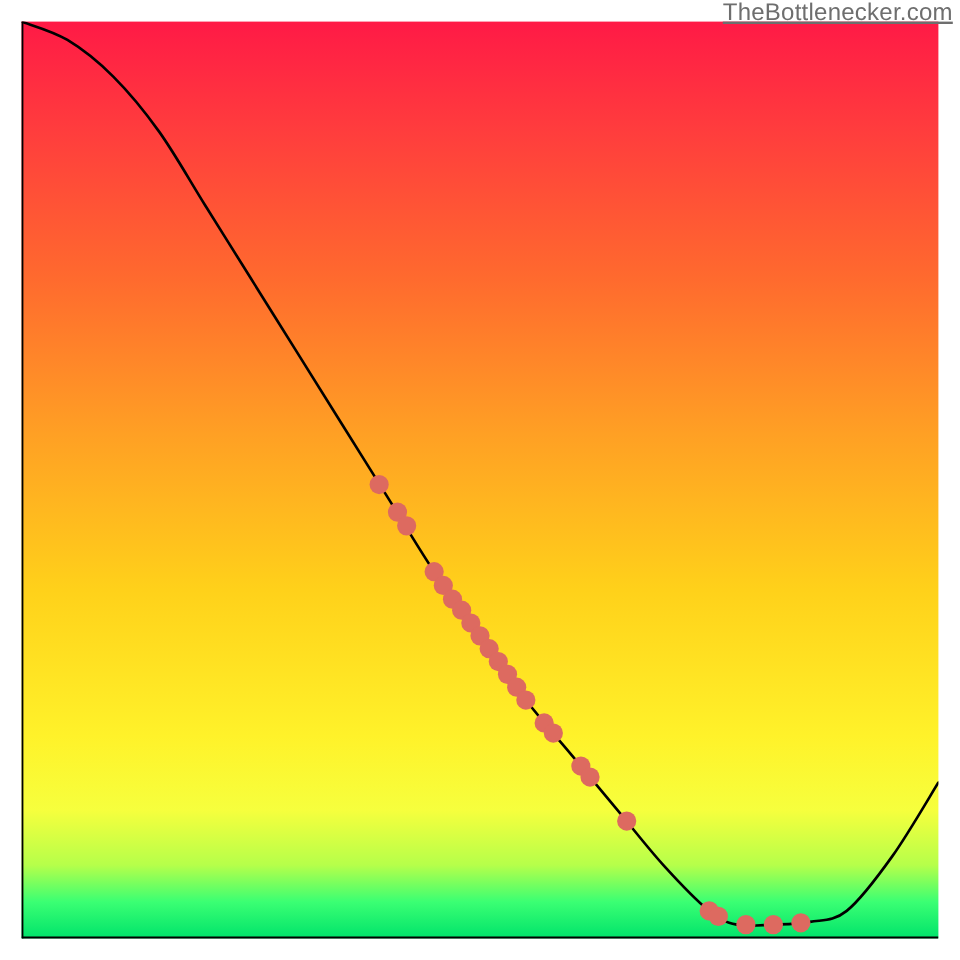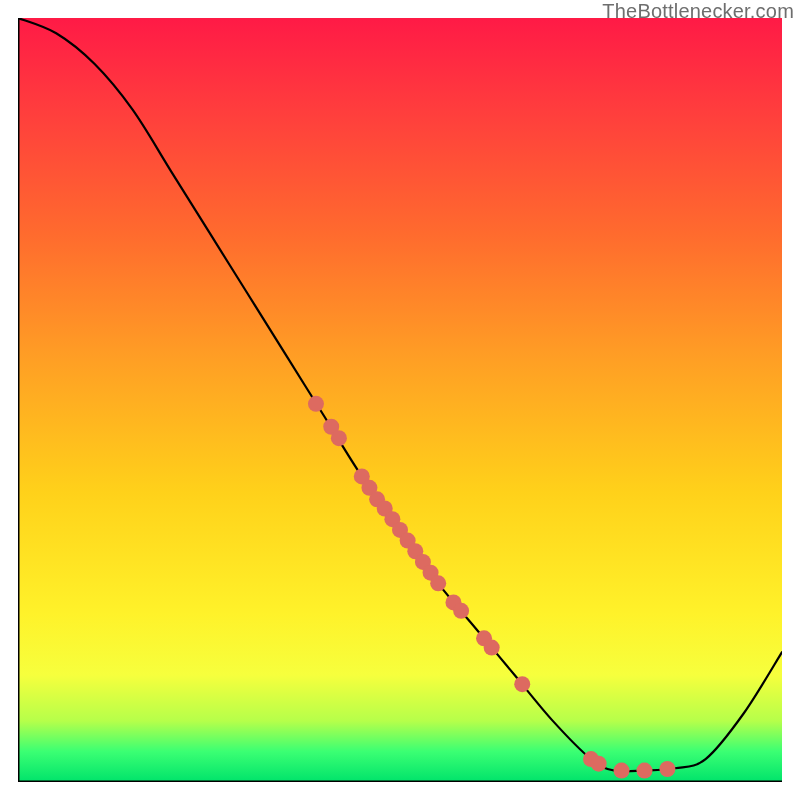--- a/index.html
+++ b/index.html
@@ -46,20 +46,21 @@
     pointer-events: none;
   }
   .attribution {
     position: absolute;
     top: 0;
     right: 6px;
     font-size: 20px;
     color: #6e6e6e;
     letter-spacing: 0.2px;
     user-select: none;
+    text-decoration: underline;
   }
   svg { display: block; }
 </style>
 </head>
 <body>
 
 <div class="stage">
 
   <div class="plot-area"></div>
 

